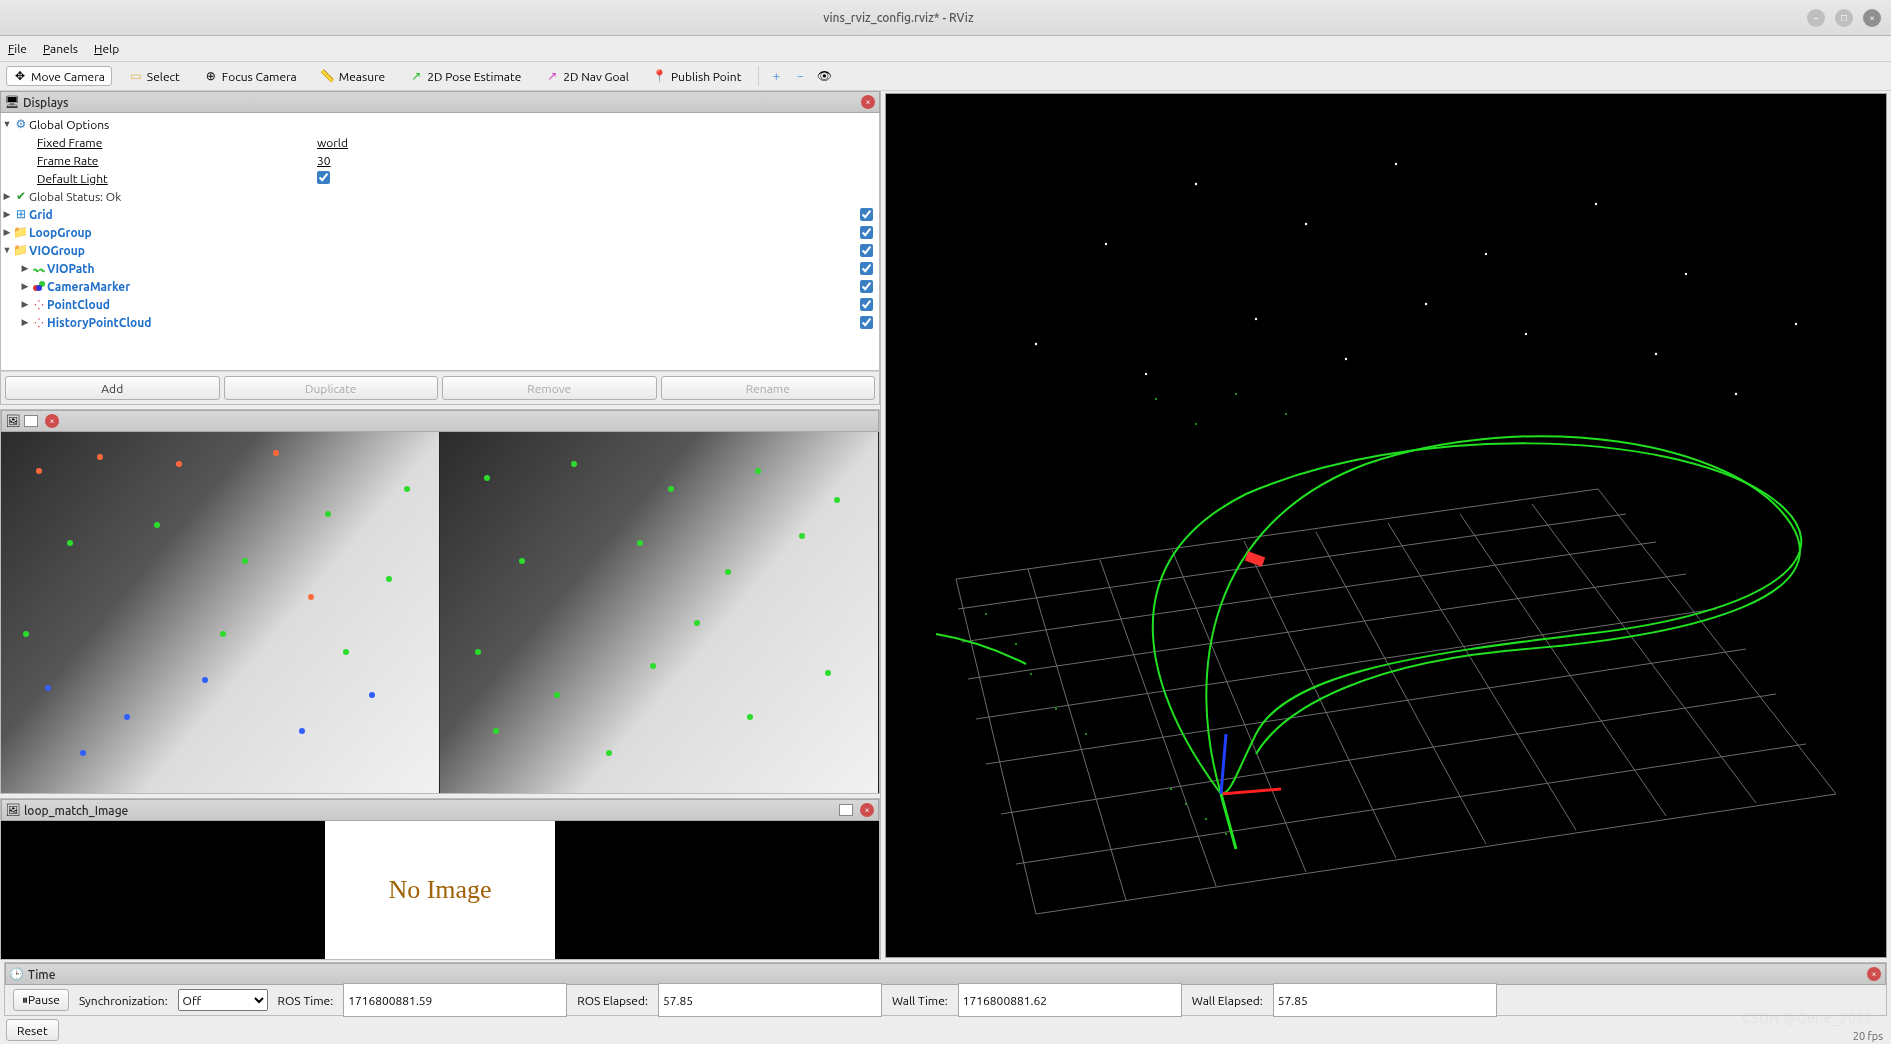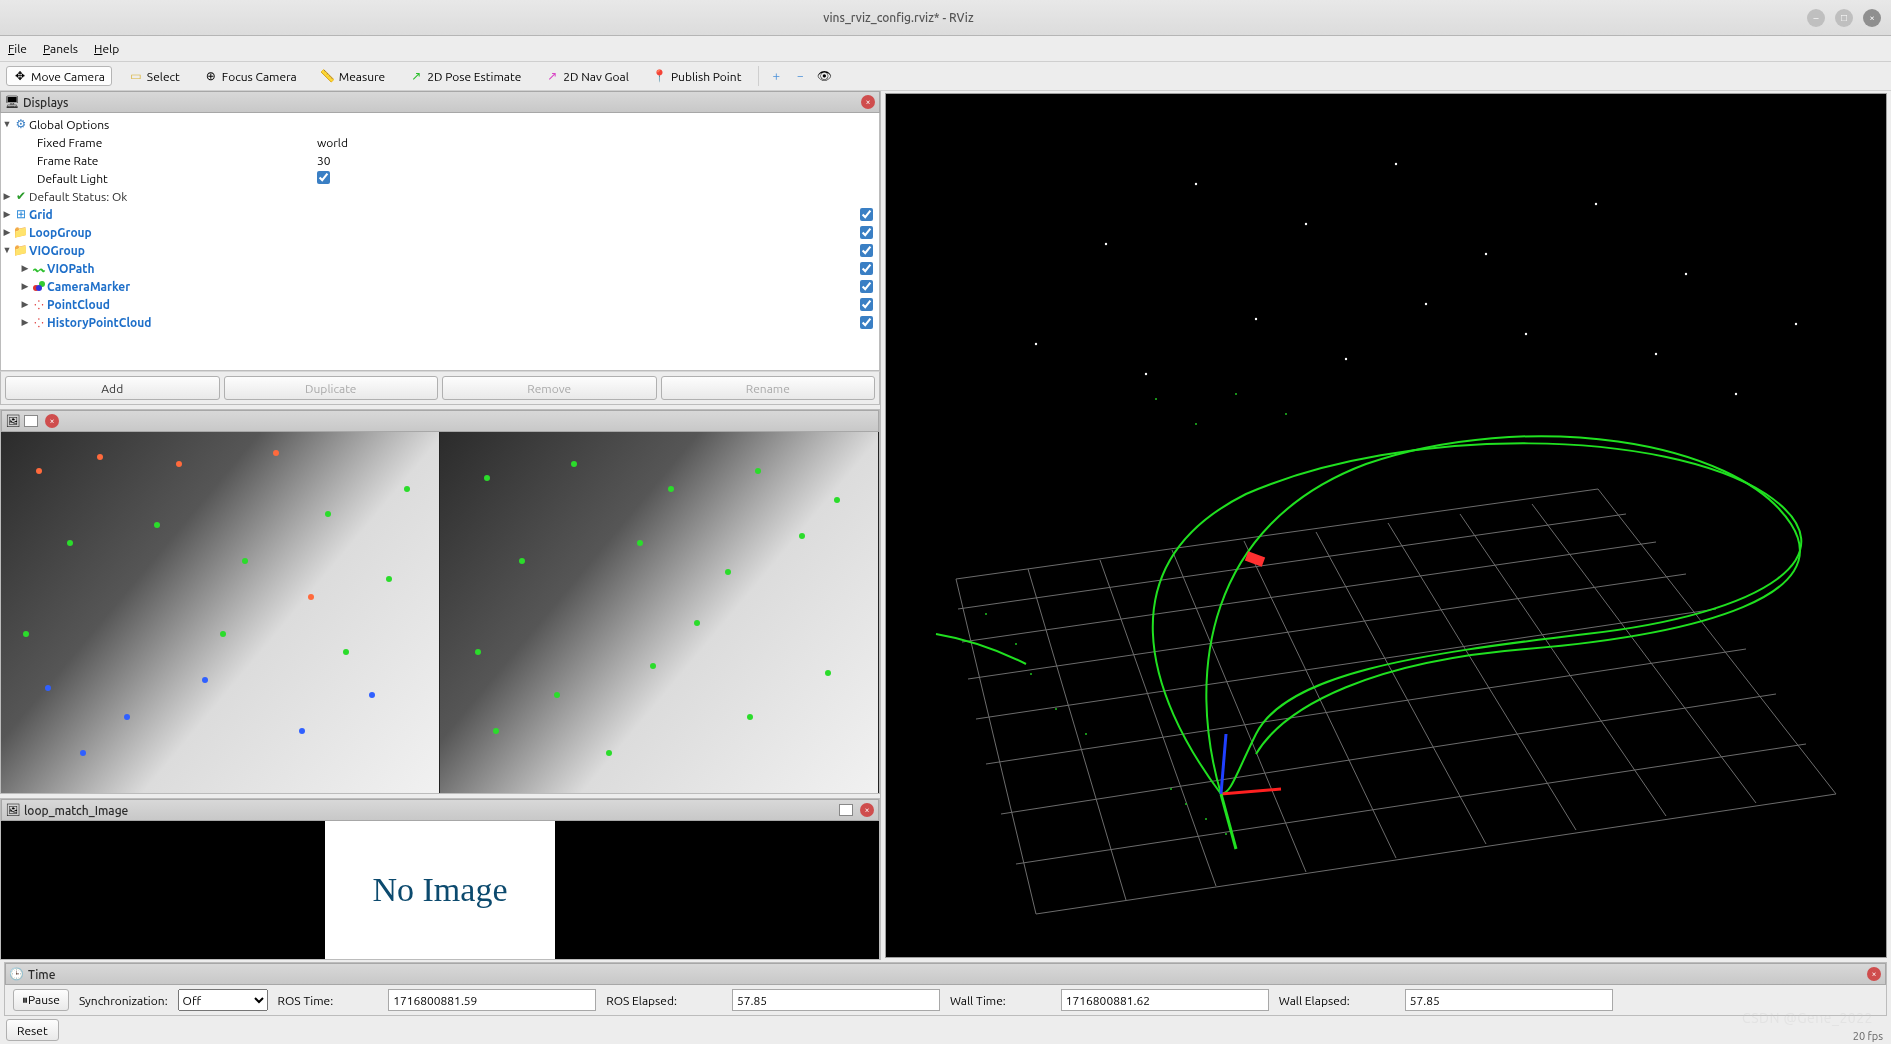--- a/index.html
+++ b/index.html
@@ -33,45 +33,45 @@
 .displays-body { flex: 0 0 258px; background: #fff; overflow: auto; border: 1px solid #bcbcbc; border-top: none; display: flex; flex-direction: column; position: relative; }
 .tree { flex: 1; padding: 2px 0; }
 .row { display: flex; align-items: center; height: 18px; }
 .row .arrow { width: 12px; text-align: center; color: #555; font-size: 9px; }
 .row .icon2 { width: 16px; text-align: center; }
 .row .name { flex: 0 0 280px; }
 .row .val { flex: 1; }
 .row .rcheck { position: absolute; right: 6px; }
 .blue { color: #1e6fc9; font-weight: 600; }
 .indent1 { padding-left: 18px; }
-.indent2 { padding-left: 36px; }
+.indent2 { padding-left: 36px; text-decoration: underline; }
 .global-ok { color: #2a2a2a; }
 .ok-check { color: #2a9b2a; }
 .grid-ico { color: #2a88d8; }
 
 .btn-row { display: flex; gap: 4px; padding: 4px; border: 1px solid #bcbcbc; border-top: 1px solid #d6d6d6; background: #ededed; }
 .btn-row button { flex: 1; height: 24px; background: linear-gradient(#fdfdfd,#e9e9e9); border: 1px solid #b0b0b0; border-radius: 3px; color: #333; }
 .btn-row button:disabled { color: #aaa; }
 
 .img-panel { flex: 1; display: flex; flex-direction: column; border: 1px solid #bcbcbc; margin-top: 4px; min-height: 0; }
 .img-body { flex: 1; background: #000; display: flex; overflow: hidden; position: relative; }
 .cam { flex: 1; background: linear-gradient(130deg,#2b2b2b 0%,#565656 35%,#dcdcdc 60%,#f1f1f1 100%); position: relative; border-right: 1px solid #222; }
 .dots { position: absolute; inset: 0; }
 .dot { position: absolute; width: 6px; height: 6px; border-radius: 50%; }
 .dot.g { background: #2bdc2b; }
 .dot.b { background: #3060ff; }
 .dot.r { background: #ff6a3c; }
 
 .loop-panel { flex: 0 0 162px; display: flex; flex-direction: column; border: 1px solid #bcbcbc; margin-top: 4px; }
 .loop-body { flex: 1; background: #000; display: flex; align-items: stretch; justify-content: center; }
-.noimg { width: 230px; background: #fff; color: #0c4a6e; display: flex; align-items: center; justify-content: center; font-size: 34px; font-family: serif; }
+.noimg { width: 230px; background: #fff; color: #a16207; display: flex; align-items: center; justify-content: center; font-size: 26px; font-family: serif; }
 
 .time-panel { border: 1px solid #bcbcbc; }
 .time-body { height: 30px; background: #ededed; display: flex; align-items: center; gap: 10px; padding: 0 8px; }
-.time-body input.txt { height: 22px; border: 1px solid #a8a8a8; background: #fff; padding: 4px 4px; width: 208px; margin-left: 45px; }
+.time-body input.txt { height: 22px; border: 1px solid #a8a8a8; background: #fff; padding: 16px 4px; width: 224px; }
 .time-body select { height: 22px; width: 90px; }
 .time-body button { height: 22px; padding: 0 8px; background: linear-gradient(#fdfdfd,#e9e9e9); border: 1px solid #b0b0b0; border-radius: 3px; }
 
 .reset-row { padding: 3px 6px; }
 .reset-row button { height: 22px; padding: 0 10px; background: linear-gradient(#fdfdfd,#e9e9e9); border: 1px solid #b0b0b0; border-radius: 3px; }
 
 .fps { position: absolute; right: 8px; bottom: 2px; color: #666; font-size: 11px; }
 
 .viz { position: absolute; inset: 0; }
 .watermark { position: absolute; right: 18px; bottom: 18px; color: rgba(200,200,200,0.28); font-size: 14px; letter-spacing: 0.5px; pointer-events: none; }
@@ -154,21 +154,21 @@
             <span class="name">Frame Rate</span>
             <span class="val">30</span>
           </div>
         <div class="row indent2">
             <span class="name">Default Light</span>
             <span class="val"><input type="checkbox" checked="" style=""></span>
           </div>
         <div class="row">
             <span class="arrow">▶</span>
             <span class="icon2 ok-check">✔</span>
-            <span class="name global-ok">Default Status: Ok</span>
+            <span class="name global-ok">Global Status: Ok</span>
           </div>
         <div class="row">
             <span class="arrow">▶</span>
             <span class="icon2 grid-ico">⊞</span>
             <span class="name blue">Grid</span>
             <input type="checkbox" checked="" class="rcheck" style="">
           </div>
         <div class="row">
             <span class="arrow">▶</span>
             <span class="icon2" style="color:#3a7fc4">📁</span>

